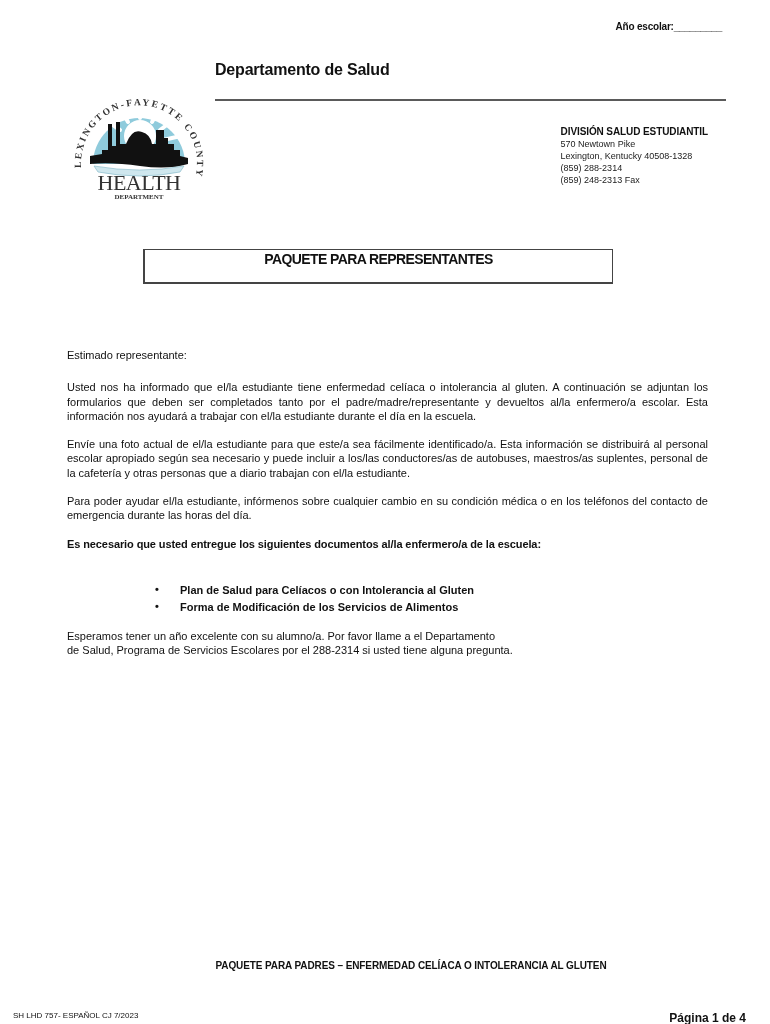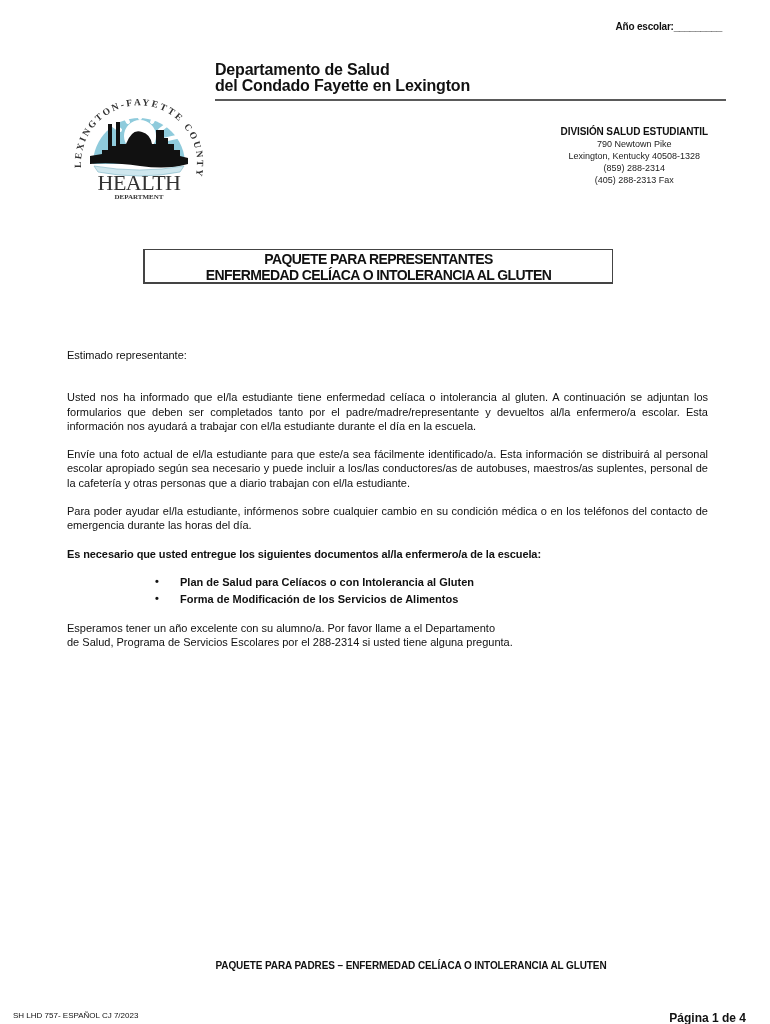--- a/index.html
+++ b/index.html
@@ -3,30 +3,30 @@
 <meta charset="utf-8">
 <style>
   html, body { margin: 0; padding: 0; background: #ffffff; }
   body { width: 770px; height: 1024px; position: relative; overflow: hidden;
          font-family: "Liberation Sans", "DejaVu Sans", sans-serif; color: #111; }
   .abs { position: absolute; }
   .school-year { top: 21px; right: 48px; font-size: 10px; font-weight: bold; letter-spacing: -0.2px; margin-left: 36px; }
   .logo { left: 68px; top: 66px; width: 140px; height: 134px; }
   .dept-name { left: 215px; top: 62px; font-size: 16px; font-weight: bold; line-height: 16px; letter-spacing: -0.2px; }
   .header-rule { left: 215px; top: 99px; width: 511px; height: 0; border-top: 2px solid #5a5a5a; }
-  .division { right: 62px; top: 125px; text-align: center; font-size: 9px; line-height: 12px; }
+  .division { right: 62px; top: 125px; text-align: left; font-size: 9px; line-height: 12px; }
   .division .div-title { font-size: 10px; font-weight: bold; line-height: 13px; letter-spacing: -0.1px; }
   .division .addr { color: #222; }
   .title-box { left: 143px; top: 249px; width: 470px; height: 35px; border: 1.5px solid #444;
                border-left-width: 2px; border-bottom-width: 2px; box-sizing: border-box;
                text-align: center; font-size: 14px; line-height: 15.5px; padding-top: 2px; letter-spacing: -0.6px; font-weight: bold; }
   .content { left: 67px; top: 348px; width: 641px; font-size: 11px; line-height: 14.3px; }
   .content p { margin: 0 0 14px 0; text-align: justify; }
-  .content p.greet { margin-bottom: 28px; }
-  .content p.bold { font-weight: bold; margin-bottom: 13px; letter-spacing: -0.1px; }
+  .content p.greet { margin-bottom: 18px; }
+  .content p.bold { font-weight: bold; margin-bottom: 31px; letter-spacing: -0.1px; }
   .doc-list { list-style: none; margin: 0 0 13px 0; padding: 0 0 0 88px; font-weight: bold; }
   .doc-list li { position: relative; padding-left: 25px; line-height: 17px; }
   .doc-list li .bullet { position: absolute; left: 0; top: -1px; font-size: 11px; }
   .content p.closing { text-align: left; }
   .footer-title { left: 0; width: 822px; top: 960px; text-align: center; font-size: 10px; font-weight: bold; letter-spacing: -0.1px; }
   .form-code { left: 13px; top: 1011px; font-size: 8px; font-weight: normal; }
   .page-num { right: 24px; top: 1011px; font-size: 12px; font-weight: bold; }
 </style>
 </head>
 <body>
@@ -58,35 +58,33 @@
     <text font-family="'Liberation Serif', serif" font-size="9.5" font-weight="bold" fill="#333" letter-spacing="2.2">
       <textPath href="#arcPath" startOffset="3%">LEXINGTON-FAYETTE COUNTY</textPath>
     </text>
     <text x="71" y="124" text-anchor="middle" font-family="'Liberation Serif', serif" font-size="22" fill="#333" letter-spacing="-0.5">HEALTH</text>
     <text x="71" y="133" text-anchor="middle" font-family="'Liberation Serif', serif" font-size="7" font-weight="bold" fill="#333">DEPARTMENT</text>
   </svg>
 </div>
 
 <div class="abs dept-name">
   <div>Departamento de Salud</div>
-  <div>del Condado Fayette en Lexington</div>
 </div>
 <div class="abs header-rule"></div>
 
 <div class="abs division">
   <div class="div-title">DIVISIÓN SALUD ESTUDIANTIL</div>
-  <div class="addr">790 Newtown Pike</div>
+  <div class="addr">570 Newtown Pike</div>
   <div class="addr">Lexington, Kentucky 40508-1328</div>
   <div class="addr">(859) 288-2314</div>
-  <div class="addr">(405) 288-2313 Fax</div>
+  <div class="addr">(859) 248-2313 Fax</div>
 </div>
 
 <div class="abs title-box">
   <div>PAQUETE PARA REPRESENTANTES</div>
-  <div>ENFERMEDAD CELÍACA O  INTOLERANCIA AL GLUTEN</div>
 </div>
 
 <div class="abs content">
   <p class="greet">Estimado representante:</p>
   <p>Usted nos ha informado que el/la estudiante tiene enfermedad celíaca o intolerancia al gluten. A continuación se adjuntan los formularios que deben ser completados tanto por el padre/madre/representante y devueltos al/la enfermero/a escolar. Esta información nos ayudará a trabajar con el/la estudiante durante el día en la escuela.</p>
   <p>Envíe una foto actual de el/la estudiante para que este/a sea fácilmente identificado/a. Esta información se distribuirá al personal escolar apropiado según sea necesario y puede  incluir a los/las conductores/as de autobuses, maestros/as suplentes, personal de la cafetería y otras personas que a diario trabajan con el/la estudiante.</p>
   <p>Para poder ayudar el/la estudiante, infórmenos sobre cualquier cambio en su condición médica o en los teléfonos del contacto de emergencia durante las horas del día.</p>
   <p class="bold">Es necesario que usted entregue los siguientes documentos al/la enfermero/a de la escuela:</p>
   <ul class="doc-list">
     <li>

